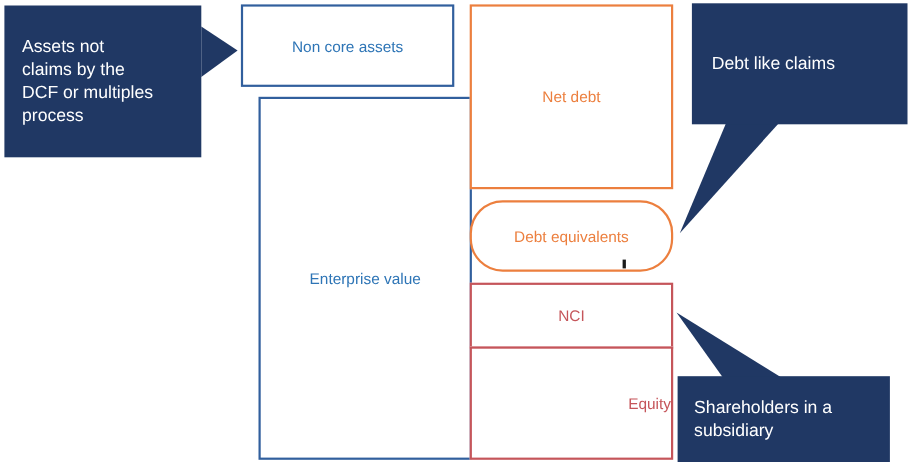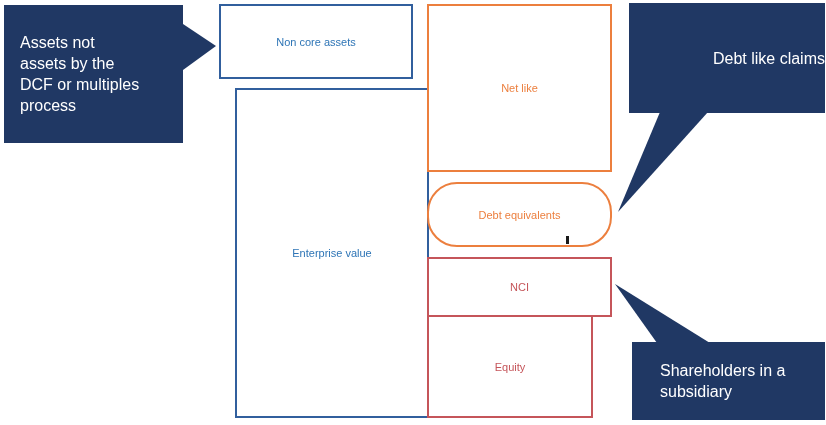--- a/index.html
+++ b/index.html
@@ -22,81 +22,81 @@
   .tails{
     position:absolute;left:0;top:0;width:826px;height:425px;
     pointer-events:none;
   }
   .box{
     position:absolute;
     box-sizing:border-box;
     background:var(--white);
     border:2px solid;
     display:flex;align-items:center;justify-content:center;
-    font-size:11px;
+    font-size:14px;
     text-align:center;
   }
   .box.blue{border-color:var(--blue_border);color:var(--blue_text);}
   .box.orange{border-color:var(--orange);color:var(--orange);}
   .box.red{border-color:var(--red);color:var(--red);}
 
   .b-noncore{left:219px;top:4px;width:194px;height:75px;}
   .b-enterprise{left:219px;top:88px;width:194px;height:330px;margin-left:16px;}
   .b-netdebt{left:427px;top:4px;width:185px;height:168px;}
   .b-debteq{left:427px;top:182px;width:185px;height:65px;border-radius:30px;}
   .b-nci{left:427px;top:257px;width:185px;height:60px;}
-  .b-equity{left:427px;top:315px;width:166px;height:103px;}
+  .b-equity{left:427px;top:315px;width:185px;height:103px;justify-content:flex-end;}
 
   .callout{
     position:absolute;
     box-sizing:border-box;
     background:var(--navy);
     color:var(--white);
     display:flex;align-items:center;
     font-size:16px;
     line-height:21px;
   }
   .callout .txt{white-space:pre-line;}
   .c-assets{left:4px;top:5px;width:179px;height:138px;padding-left:16px;}
-  .c-debtlike{left:629px;top:3px;width:196px;height:110px;padding-left:18px;justify-content:flex-end;}
-  .c-shareholders{left:632px;top:342px;width:193px;height:78px;padding-left:28px;align-items:center;}
+  .c-debtlike{left:629px;top:3px;width:196px;height:110px;padding-left:18px;}
+  .c-shareholders{left:616px;top:342px;width:193px;height:78px;padding-left:15px;align-items:center;}
 
   .tick{
     position:absolute;left:566px;top:236px;width:3px;height:8px;
     background:var(--tick);
   }
 </style>
 </head>
 <body>
 
 <div class="canvas">
 
   <svg class="tails" viewBox="0 0 826 425" xmlns="http://www.w3.org/2000/svg">
     <polygon points="183,24 216,46 183,70" fill="#203864"></polygon>
     <polygon points="660,112 708,112 618,212" fill="#203864"></polygon>
     <polygon points="615,284 710,343 657,343" fill="#203864"></polygon>
   </svg>
 
   <div class="callout c-assets">
     <span class="txt">Assets not
-assets by the
+claims by the
 DCF or multiples
 process</span>
   </div>
 
   <div class="box blue b-noncore">
     <span>Non core assets</span>
   </div>
 
   <div class="box blue b-enterprise">
     <span>Enterprise value</span>
   </div>
 
   <div class="box orange b-netdebt">
-    <span>Net like</span>
+    <span>Net debt</span>
   </div>
 
   <div class="box orange b-debteq">
     <span>Debt equivalents</span>
   </div>
 
   <div class="box red b-nci">
     <span>NCI</span>
   </div>
 

